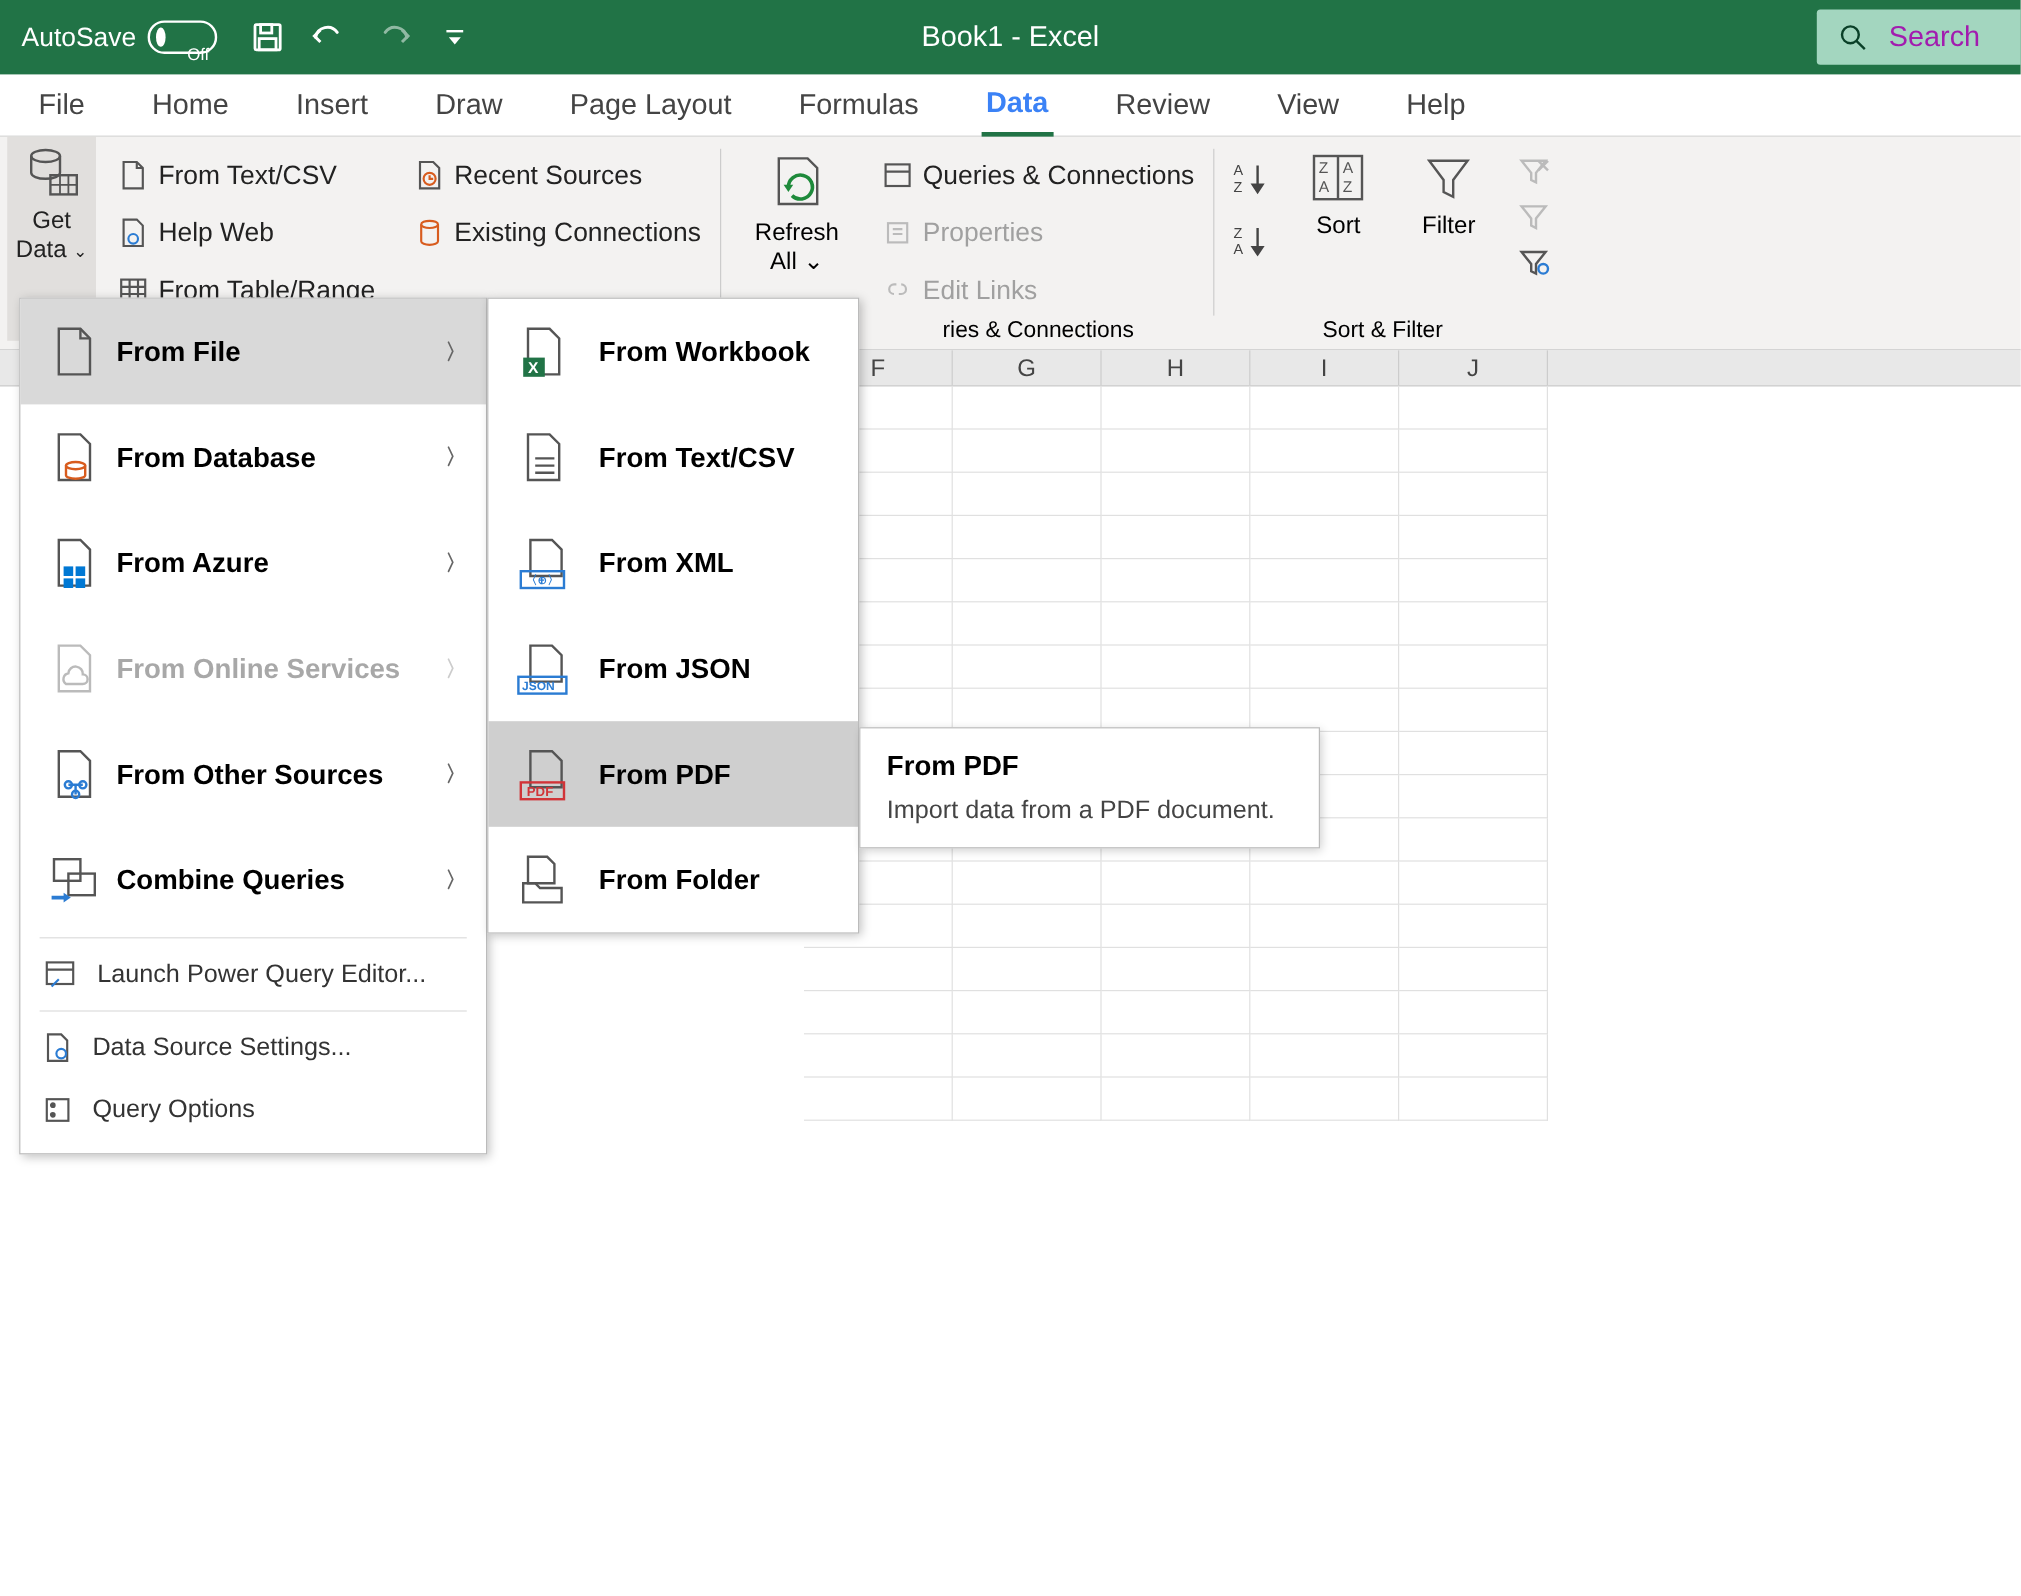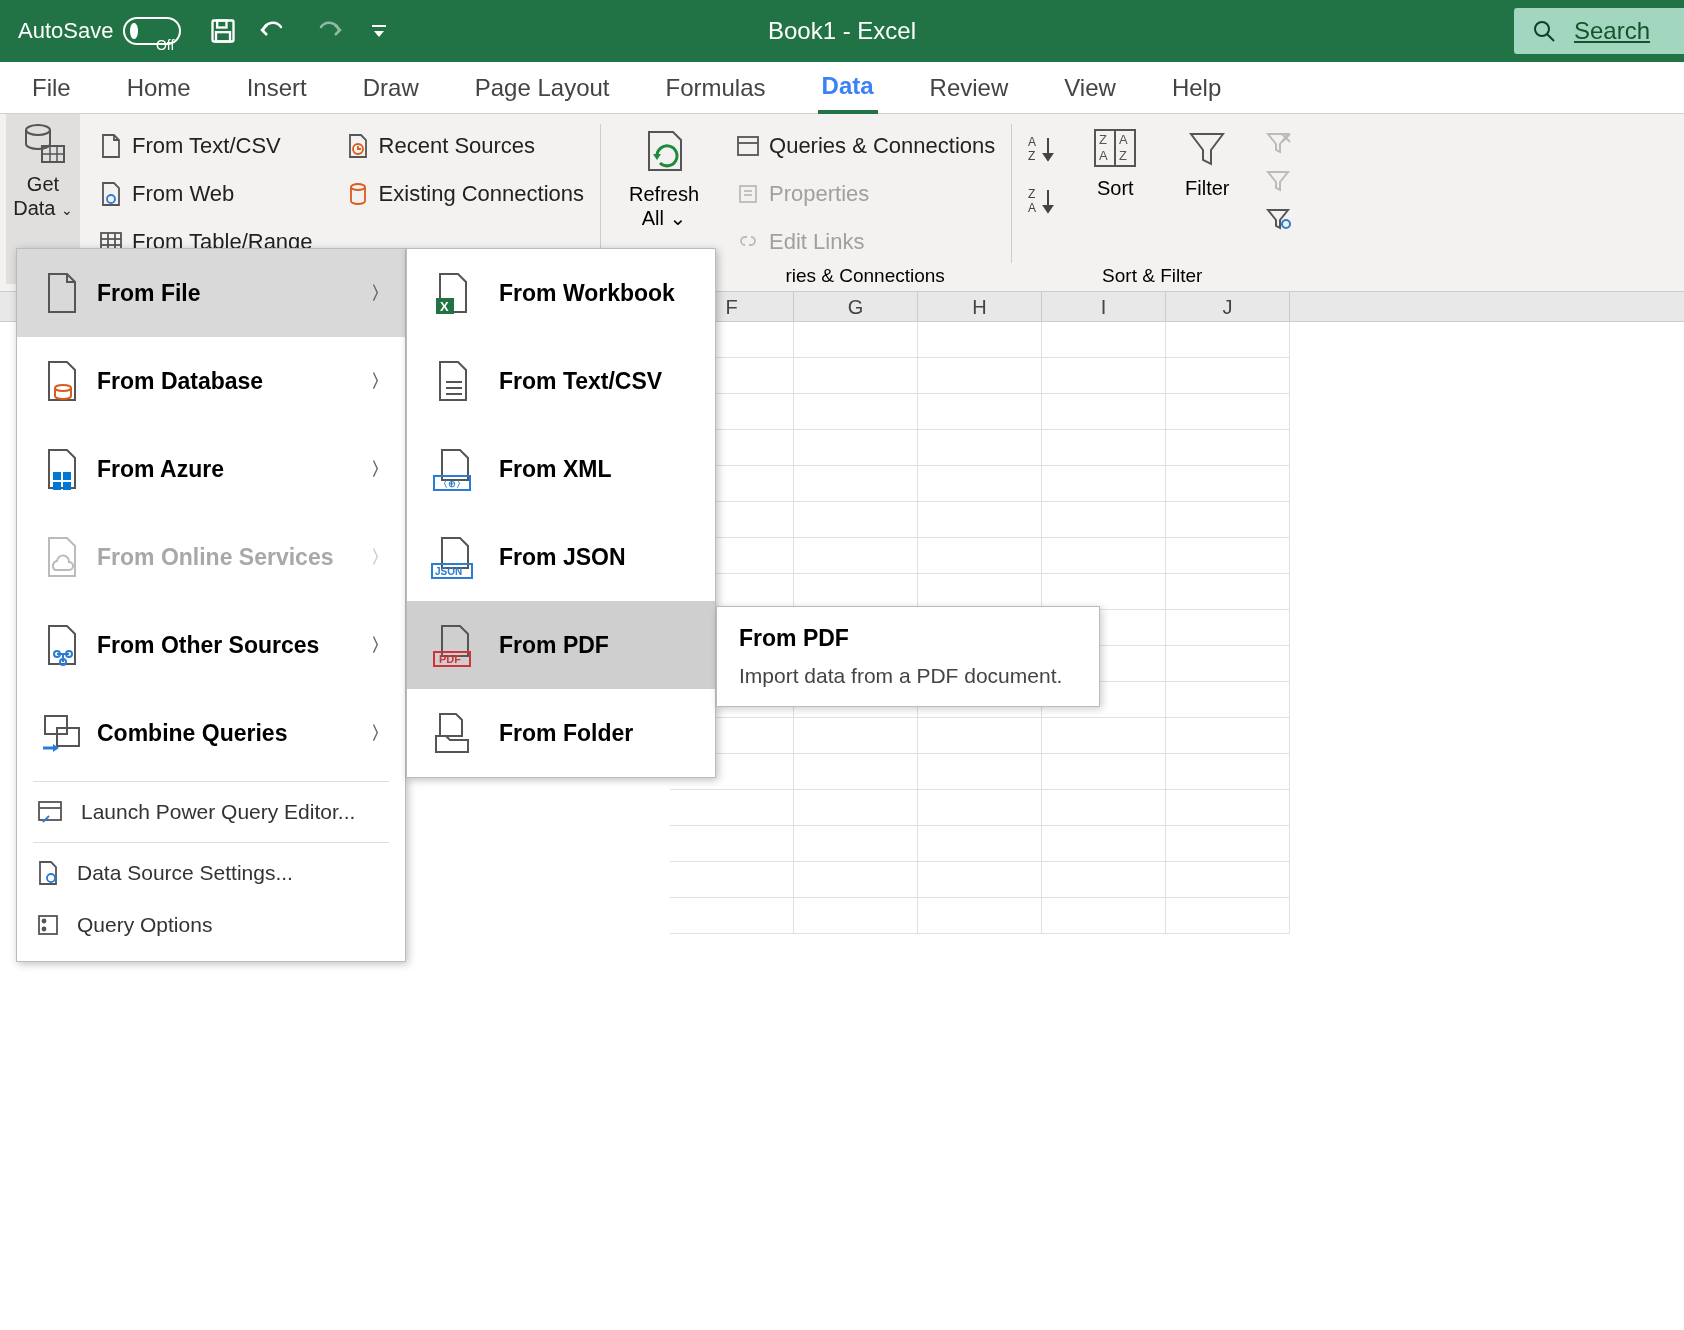--- a/index.html
+++ b/index.html
@@ -8,21 +8,21 @@
 
 .titlebar { background: #217346; height: 62px; display: flex; align-items: center; padding: 0 18px; color: #fff; position: relative; }
 .autosave { display: flex; align-items: center; gap: 10px; font-size: 22px; }
 .toggle { width: 58px; height: 28px; border: 2px solid #fff; border-radius: 14px; display: flex; align-items: center; padding: 0 5px; position: relative; }
 .toggle-knob { width: 16px; height: 16px; background: #fff; border-radius: 50%; }
 .toggle-label { font-size: 14px; color: #fff; margin-left: 18px; margin-top: 28px; }
 .qat { display: flex; align-items: center; gap: 18px; margin-left: 25px; }
 .qat-btn { width: 34px; height: 34px; display: flex; align-items: center; justify-content: center; }
 .title-text { position: absolute; left: 50%; transform: translateX(-50%); font-size: 24px; color: #fff; }
 .searchbox { position: absolute; right: 0; top: 8px; background: #a3d6bf; height: 46px; width: 170px; display: flex; align-items: center; padding-left: 18px; gap: 18px; color: #0a4028; border-radius: 3px 0 0 3px; }
-.searchbox span.st { font-size: 24px; color: #14532d; text-decoration: underline; }
+.searchbox span.st { font-size: 24px; color: #a21caf; }
 
 
 .ribbontabs { height: 52px; background: #fff; border-bottom: 1px solid #d0d0d0; display: flex; align-items: center; padding-left: 28px; gap: 48px; }
 .ribbontabs .tab { font-size: 24px; color: #444; padding: 10px 4px; cursor: pointer; }
 .ribbontabs .tab.active { color: #3b82f6; border-bottom: 4px solid #217346; font-weight: 600; }
 
 
 .ribbon { background: #f3f2f1; height: 178px; border-bottom: 1px solid #ccc; display: flex; position: relative; }
 .rgroup { padding: 6px 10px 0 10px; position: relative; }
 .rgroup .glabel { position: absolute; bottom: 4px; left: 0; right: 0; text-align: center; font-size: 19px; color: #000000; }
@@ -158,21 +158,21 @@
           </span>
           <span>From Text/CSV</span>
         </div>
       <div class="ritem">
           <span class="ic">
             <svg width="22" height="26" viewBox="0 0 22 26" fill="none" stroke="#555" stroke-width="1.8">
               <path d="M3 2h11l5 5v17H3z"></path>
               <circle cx="11" cy="18" r="4" stroke="#2b7cd3"></circle>
             </svg>
           </span>
-          <span>From Web</span>
+          <span>Help Web</span>
         </div>
       <div class="ritem">
           <span class="ic">
             <svg width="24" height="22" viewBox="0 0 24 22" fill="none" stroke="#555" stroke-width="1.8">
               <rect x="2" y="2" width="20" height="18"></rect>
               <line x1="2" y1="8" x2="22" y2="8"></line>
               <line x1="2" y1="14" x2="22" y2="14"></line>
               <line x1="9" y1="2" x2="9" y2="20"></line>
               <line x1="16" y1="2" x2="16" y2="20"></line>
             </svg>

